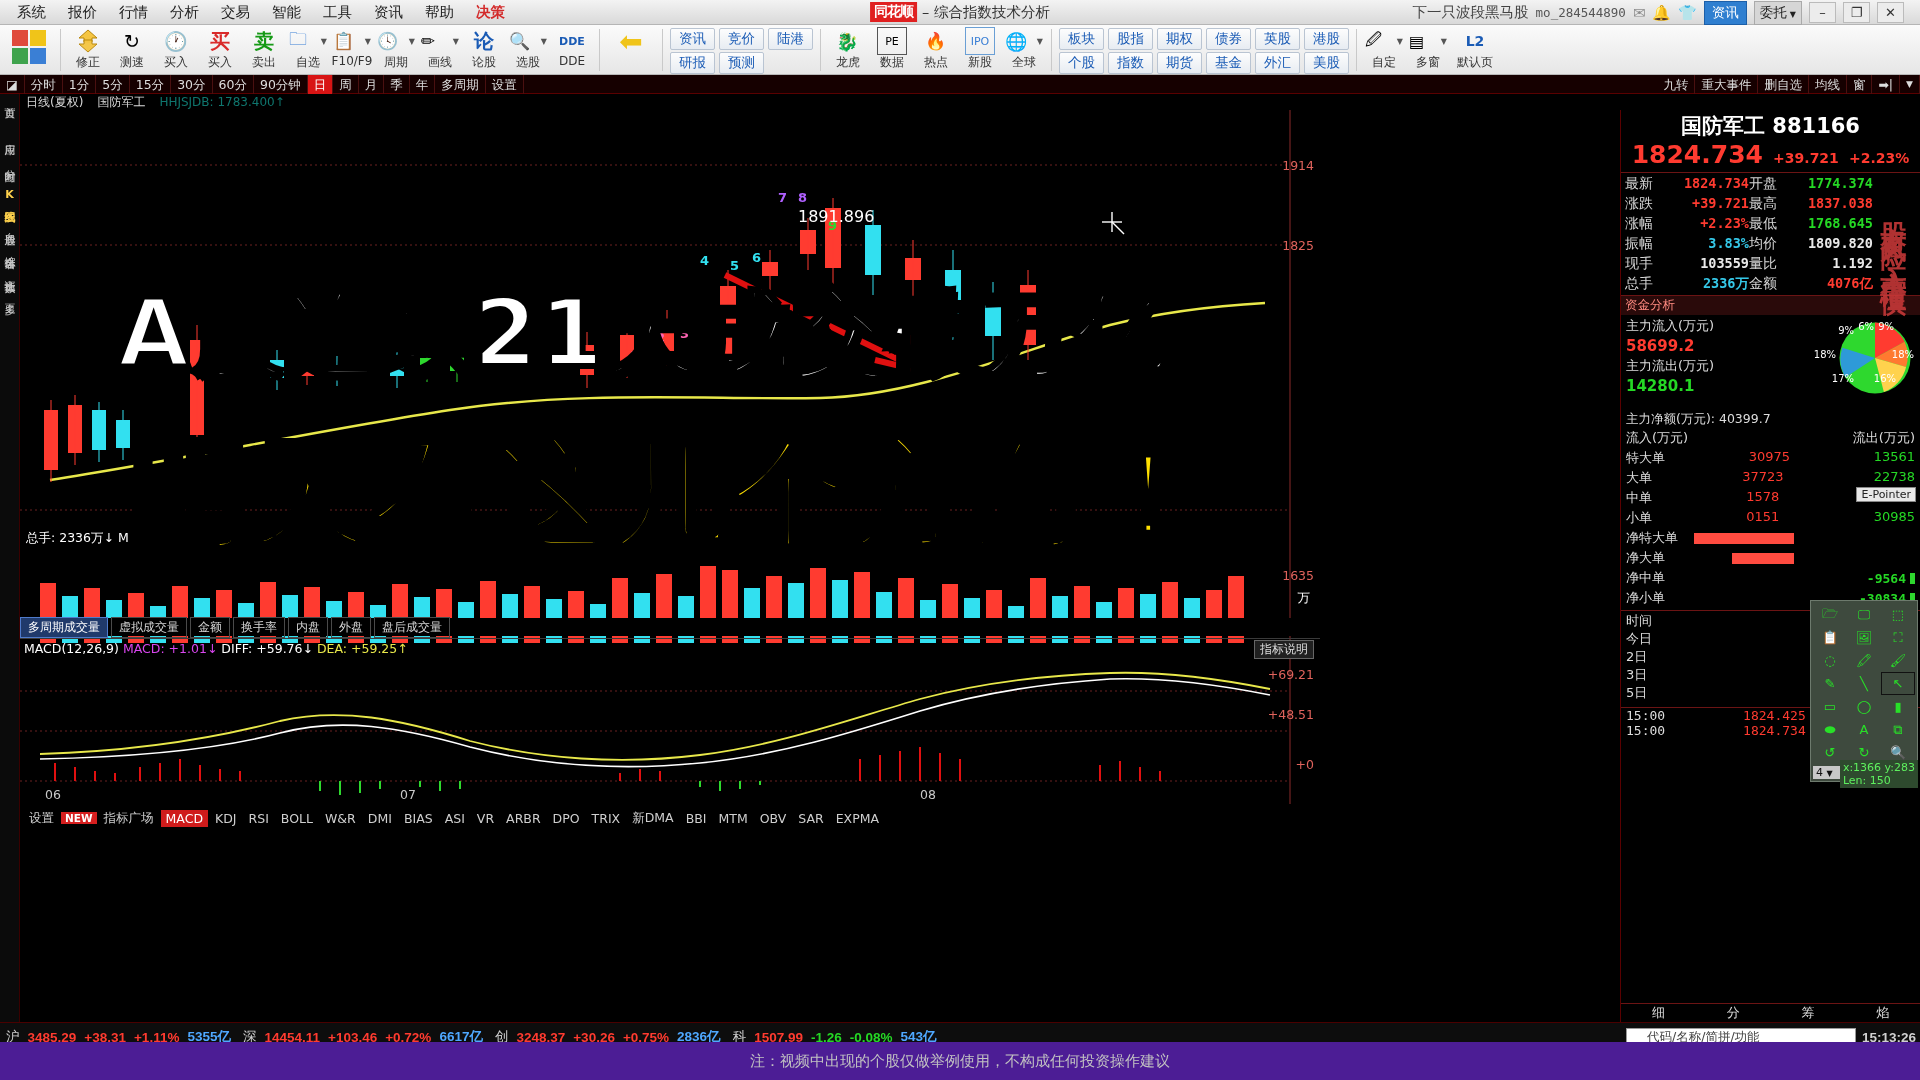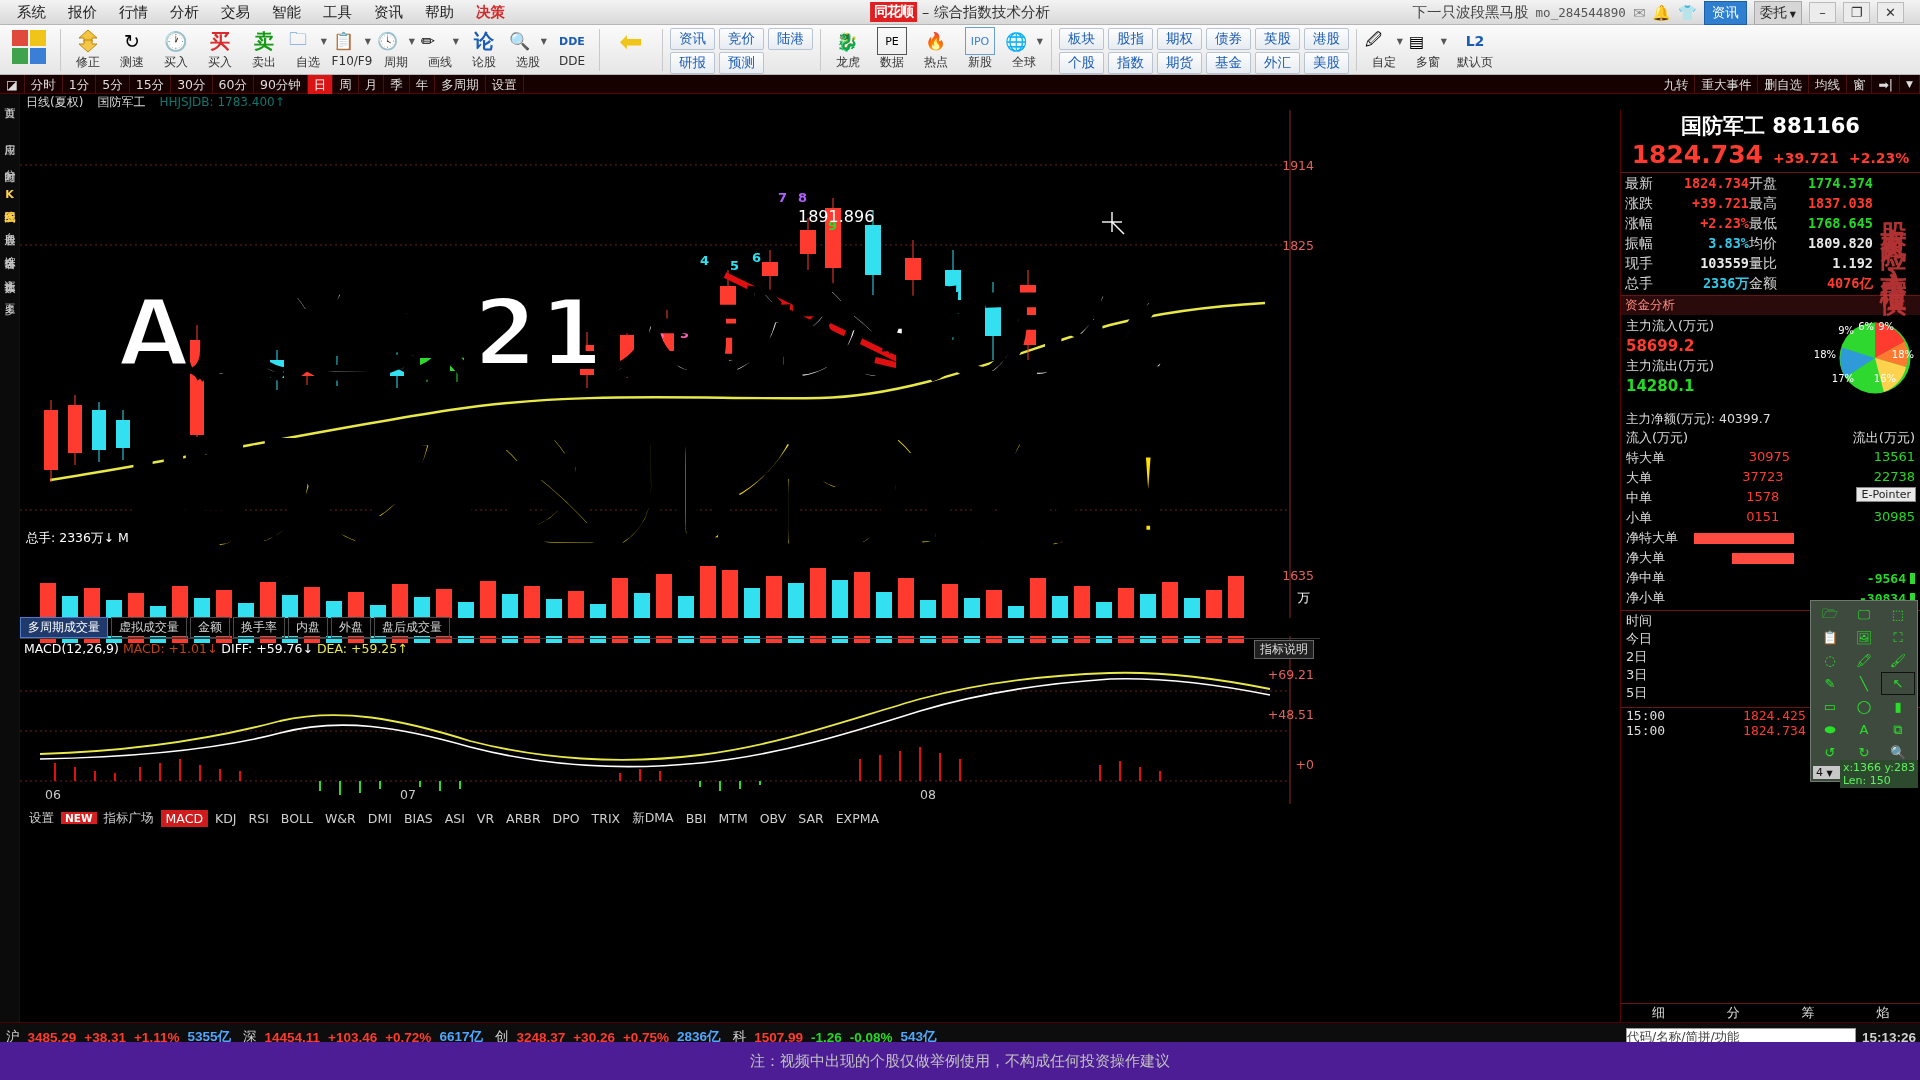--- a/index.html
+++ b/index.html
@@ -58,21 +58,21 @@
     align-items:center; gap:14px; padding-left:6px; }
   .crumb .y { color:#0f766e; }
   .mainchart { position:absolute; left:0; top:16px; width:1300px; height:510px; background:#000; }
   .volpane { position:absolute; left:0; top:454px; width:1300px; height:105px; }
   .tabstrip { position:absolute; left:0; top:524px; width:1300px; height:18px; display:flex;
      align-items:center; background:#000; font-size:12px; color:#d5d5d5; }
   .tabstrip .t { padding:1px 7px; border:1px solid #4a4a4a; margin-right:3px; }
   .tabstrip .t.sel { background:#203a6b; color:#fff; border-color:#4f7bcb; }
   .macdpane { position:absolute; left:0; top:544px; width:1300px; height:168px; border-top:1px solid #3a3a3a;}
   .macdhdr { font-size:12.5px; padding:2px 4px; color:#d8d8d8;}
-  .macdhdr .g { color:#c2410c;} .macdhdr .w {color:#fff;} .macdhdr .y {color:#e8e84a;}
+  .macdhdr .g { color:#d946ef;} .macdhdr .w {color:#fff;} .macdhdr .y {color:#e8e84a;}
   .idxbtn { position:absolute; right:6px; top:1px; font-size:12px; color:#ddd;
      border:1px solid #666; background:#202020; padding:0 5px;}
   .indbar { position:absolute; left:0; top:714px; width:1300px; height:20px; display:flex;
      align-items:center; gap:2px; font-size:12.5px; color:#cfcfcf; padding-left:4px;}
   .indbar .ib { padding:1px 5px; }
   .indbar .ib.sel { background:#cf1b1b; color:#fff; }
   .indbar .nw { background:#d61f1f; color:#fff; padding:0 4px; font-size:10.5px; font-weight:bold;}
   .axis-lbl { position:absolute; color:#e0635c; font-size:12.5px; }
   .xlab { position:absolute; color:#c9c9c9; font-size:12.5px; }
 
@@ -117,21 +117,21 @@
 
   
   .statusbar { position:absolute; left:0; right:0; bottom:29px; height:29px; background:#0d0d0d;
     border-top:1px solid #4a0000; display:flex; align-items:center; font-size:13.5px; gap:0;}
   .statusbar .seg { display:flex; align-items:center; gap:8px; padding:0 6px; white-space:nowrap;}
   .statusbar .lab { color:#d0d0d0; }
   .statusbar .num { font-family:Liberation Sans, sans-serif; font-weight:bold;}
   .statusbar .bluev { color:#4fa8ff; font-weight:bold;}
   .statusbar .right { margin-left:auto; display:flex; align-items:center; gap:6px; padding-right:4px;}
   .inputbox { background:#fff; color:#444; font-size:12.5px; width:230px; height:19px;
-    display:flex; align-items:center; padding:0 0; border:1px solid #999;}
+    display:flex; align-items:center; padding:0 20px; border:1px solid #999;}
   .taskbar { position:absolute; left:0; right:0; bottom:0; height:29px; background:#111;
     border-top:1px solid #333; display:flex; align-items:center; font-size:13px; color:#ddd; gap:0;}
   .taskbar .tk { padding:0 7px; }
   .news { display:flex; align-items:center; gap:22px; color:#ffd24d; font-size:13.5px; }
   .news .w { color:#fff; }
 
   
   .ovl { position:absolute; left:0; right:0; top:0; bottom:0; pointer-events:none; }
   .hl1 { position:absolute; left:118px; top:272px; font-size:92px; font-weight:bold; color:#fff;
     -webkit-text-stroke:4px #000; text-shadow:4px 4px 0 #000; letter-spacing:2px;

